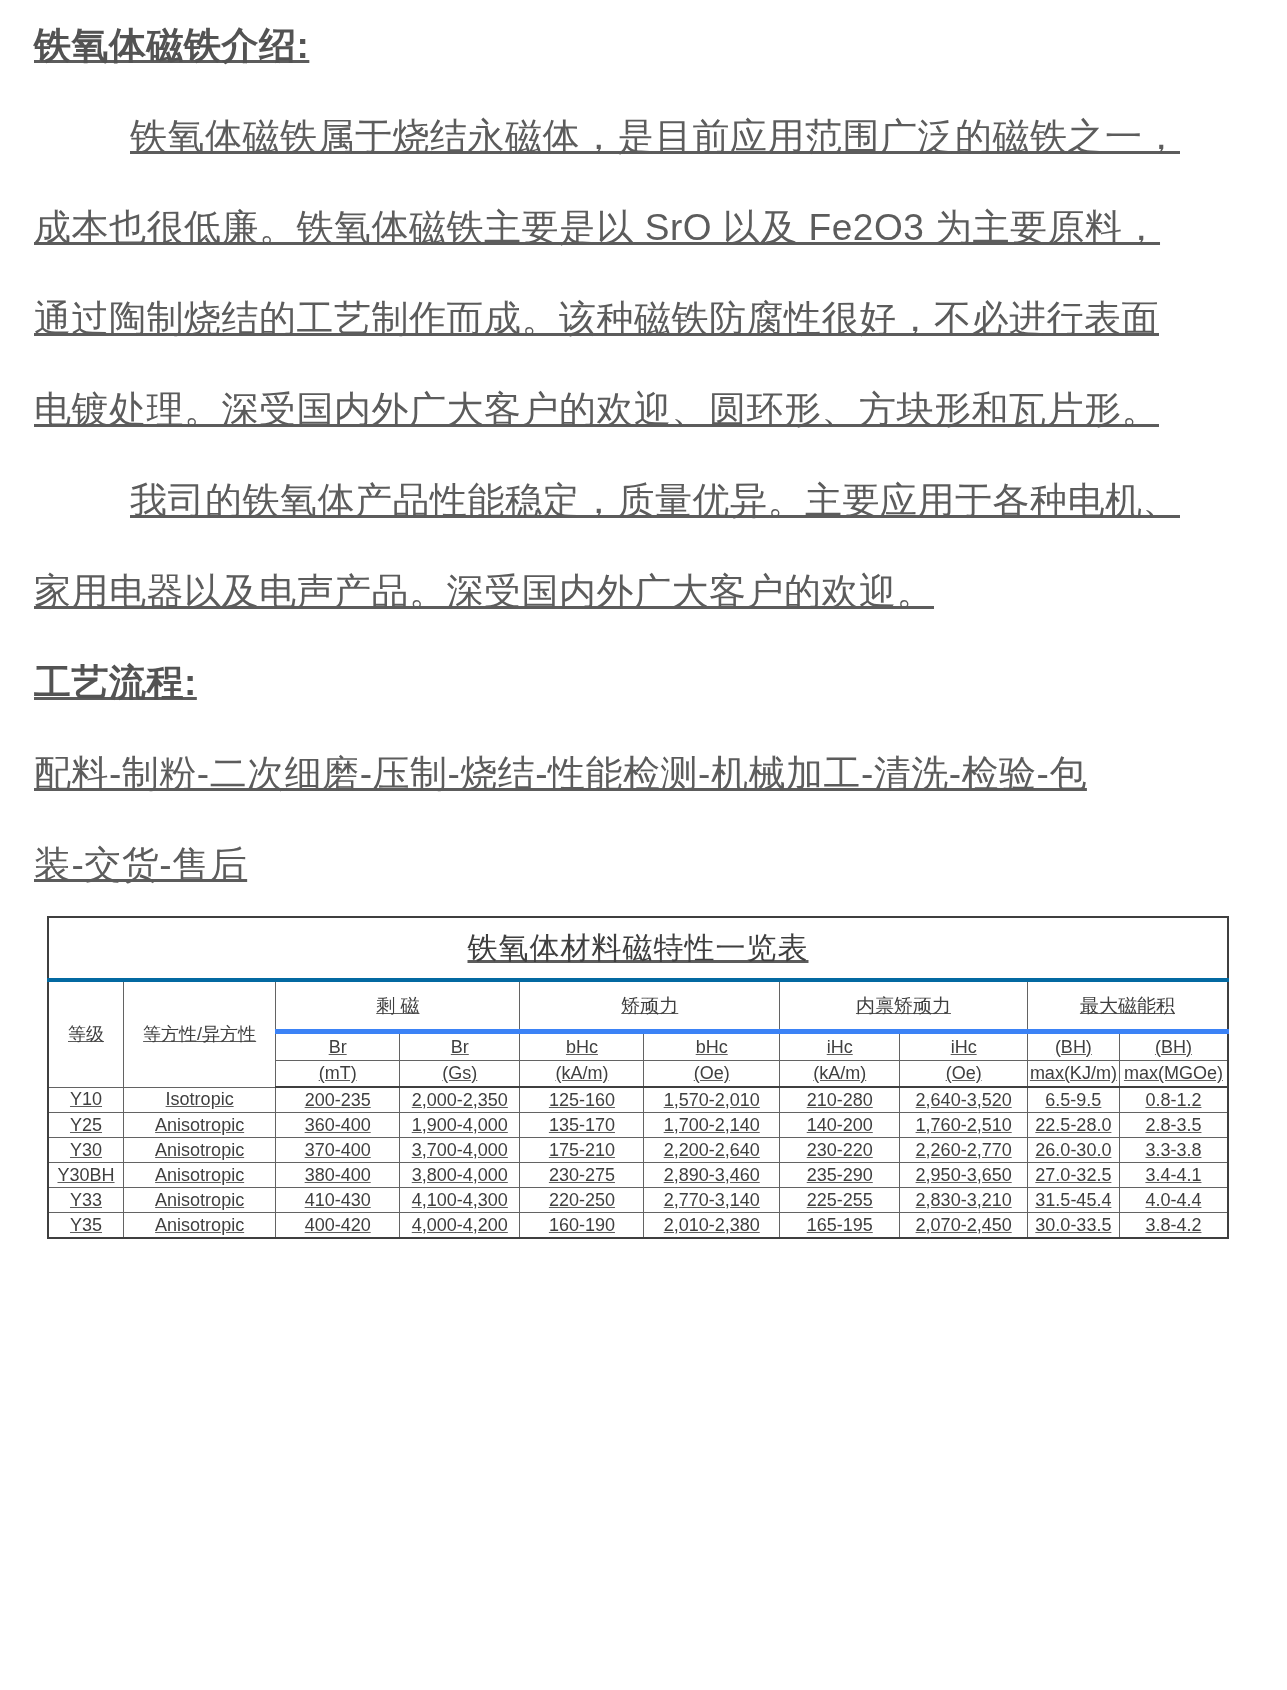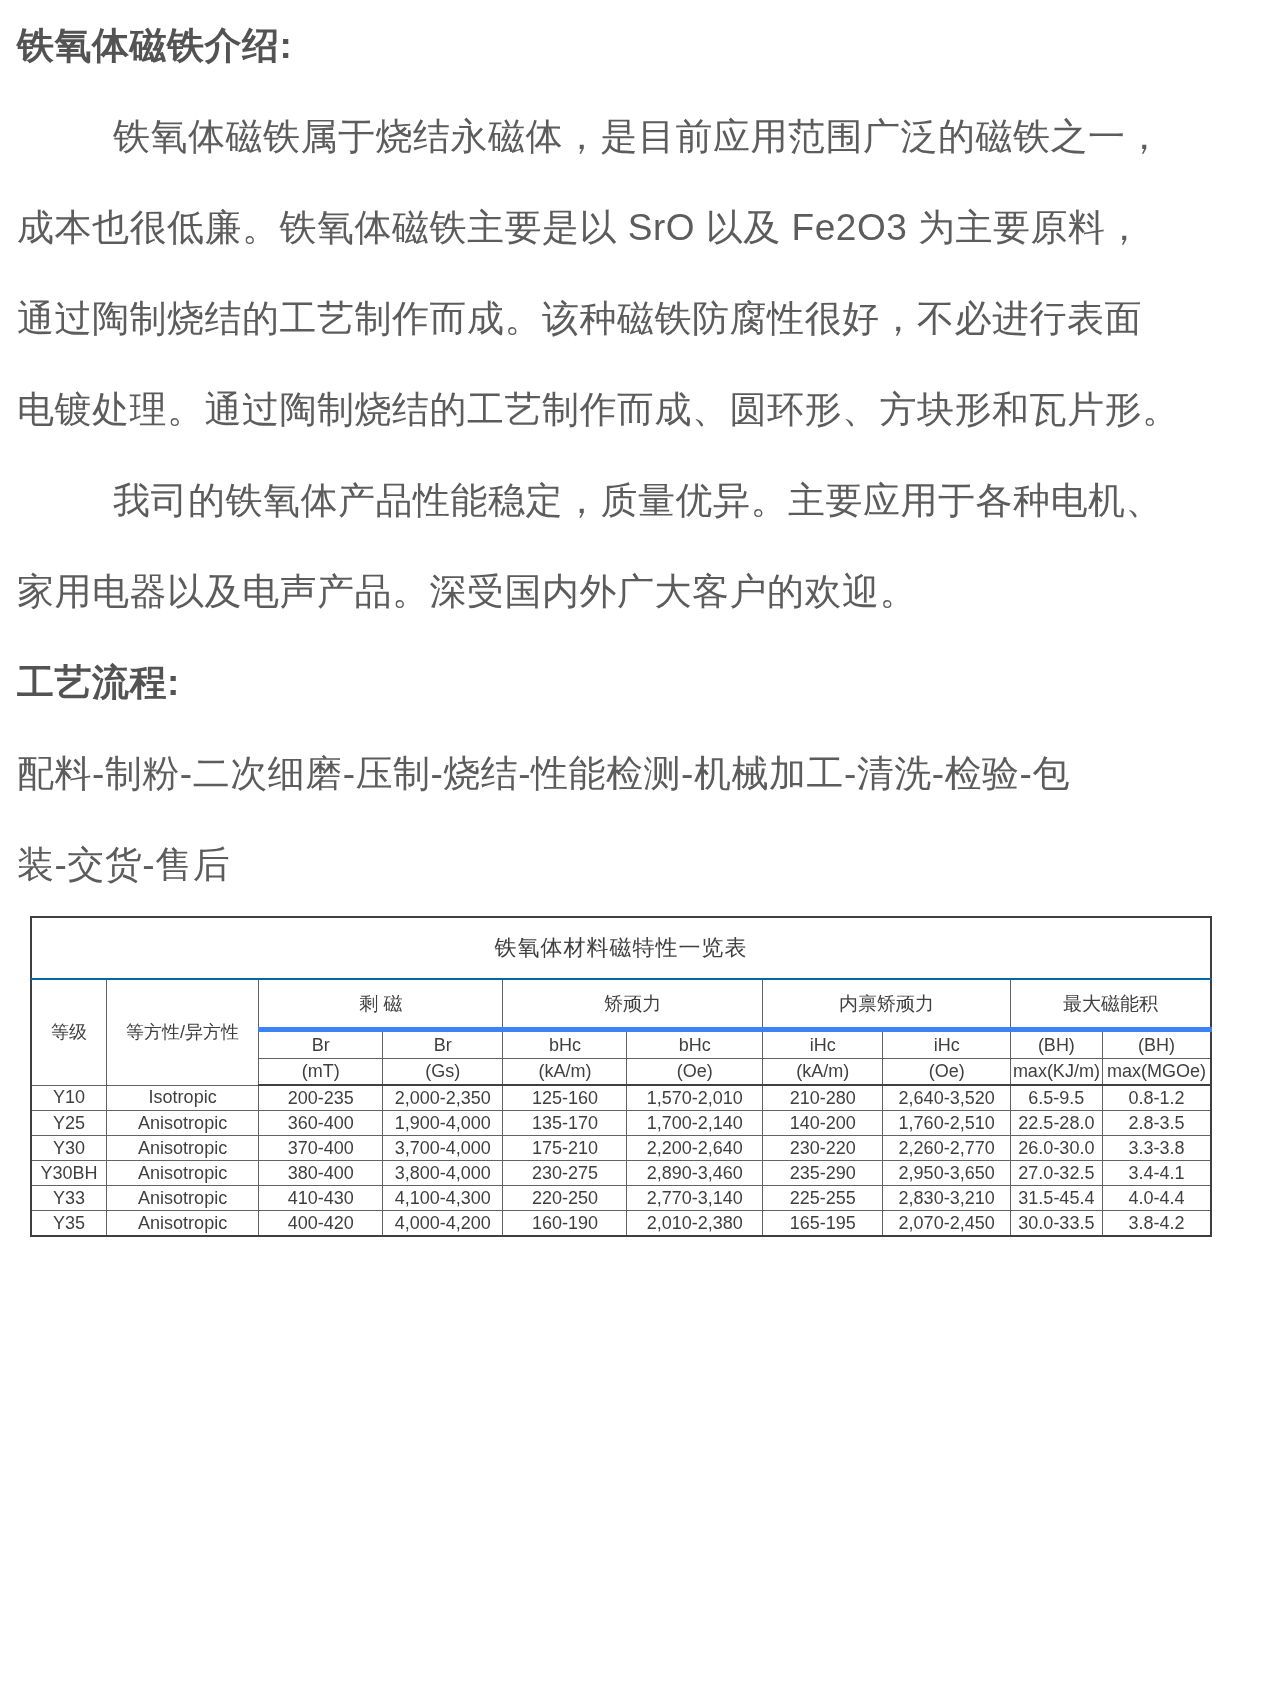--- a/index.html
+++ b/index.html
@@ -3,21 +3,21 @@
 <meta charset="utf-8">
 <style>
   html,body{margin:0;padding:0;}
   body{
     width:1287px;height:1690px;
     background:#ffffff;
     font-family:"Liberation Sans","DejaVu Sans",sans-serif;
     color:#5c5c5c;
     overflow:hidden;
   }
-  .page{padding:0 17px;}
+  .page{padding:0 34px;text-decoration:underline;}
   .line{
     height:91px;
     line-height:91px;
     font-size:37px;
     white-space:nowrap;
     letter-spacing:0.5px;
   }
   .heading{
     font-weight:bold;
     color:#535353;
@@ -40,23 +40,23 @@
   table.props th{font-weight:normal;}
   table.props th, table.props td{
     text-align:center;
     vertical-align:middle;
     font-size:18px;
     padding:0 2px;
     overflow:hidden;
   }
   tr.title-row th{
     height:60px;
-    font-size:22px;
+    font-size:30px;
     letter-spacing:1px;
-    border-bottom:2px solid #0369a1;
+    border-bottom:4px solid #0369a1;
   }
   tr.group-row th.group{
     height:47px;
     border-bottom:5px solid #3b82f6;
     font-size:19px;
   }
   th.span-head{
     border-bottom:2px solid #3f3f3f;
     font-size:17px;
   }
@@ -70,21 +70,21 @@
 </head>
 <body>
 
 <div class="page">
 
   <div class="line heading">铁氧体磁铁介绍:</div>
 
   <div class="line indent">铁氧体磁铁属于烧结永磁体，是目前应用范围广泛的磁铁之一，</div>
   <div class="line">成本也很低廉。铁氧体磁铁主要是以 SrO 以及 Fe2O3 为主要原料，</div>
   <div class="line">通过陶制烧结的工艺制作而成。该种磁铁防腐性很好，不必进行表面</div>
-  <div class="line">电镀处理。通过陶制烧结的工艺制作而成、圆环形、方块形和瓦片形。</div>
+  <div class="line">电镀处理。深受国内外广大客户的欢迎、圆环形、方块形和瓦片形。</div>
 
   <div class="line indent">我司的铁氧体产品性能稳定，质量优异。主要应用于各种电机、</div>
   <div class="line">家用电器以及电声产品。深受国内外广大客户的欢迎。</div>
 
   <div class="line heading">工艺流程:</div>
 
   <div class="line">配料-制粉-二次细磨-压制-烧结-性能检测-机械加工-清洗-检验-包</div>
   <div class="line">装-交货-售后</div>
 
   <table class="props">

